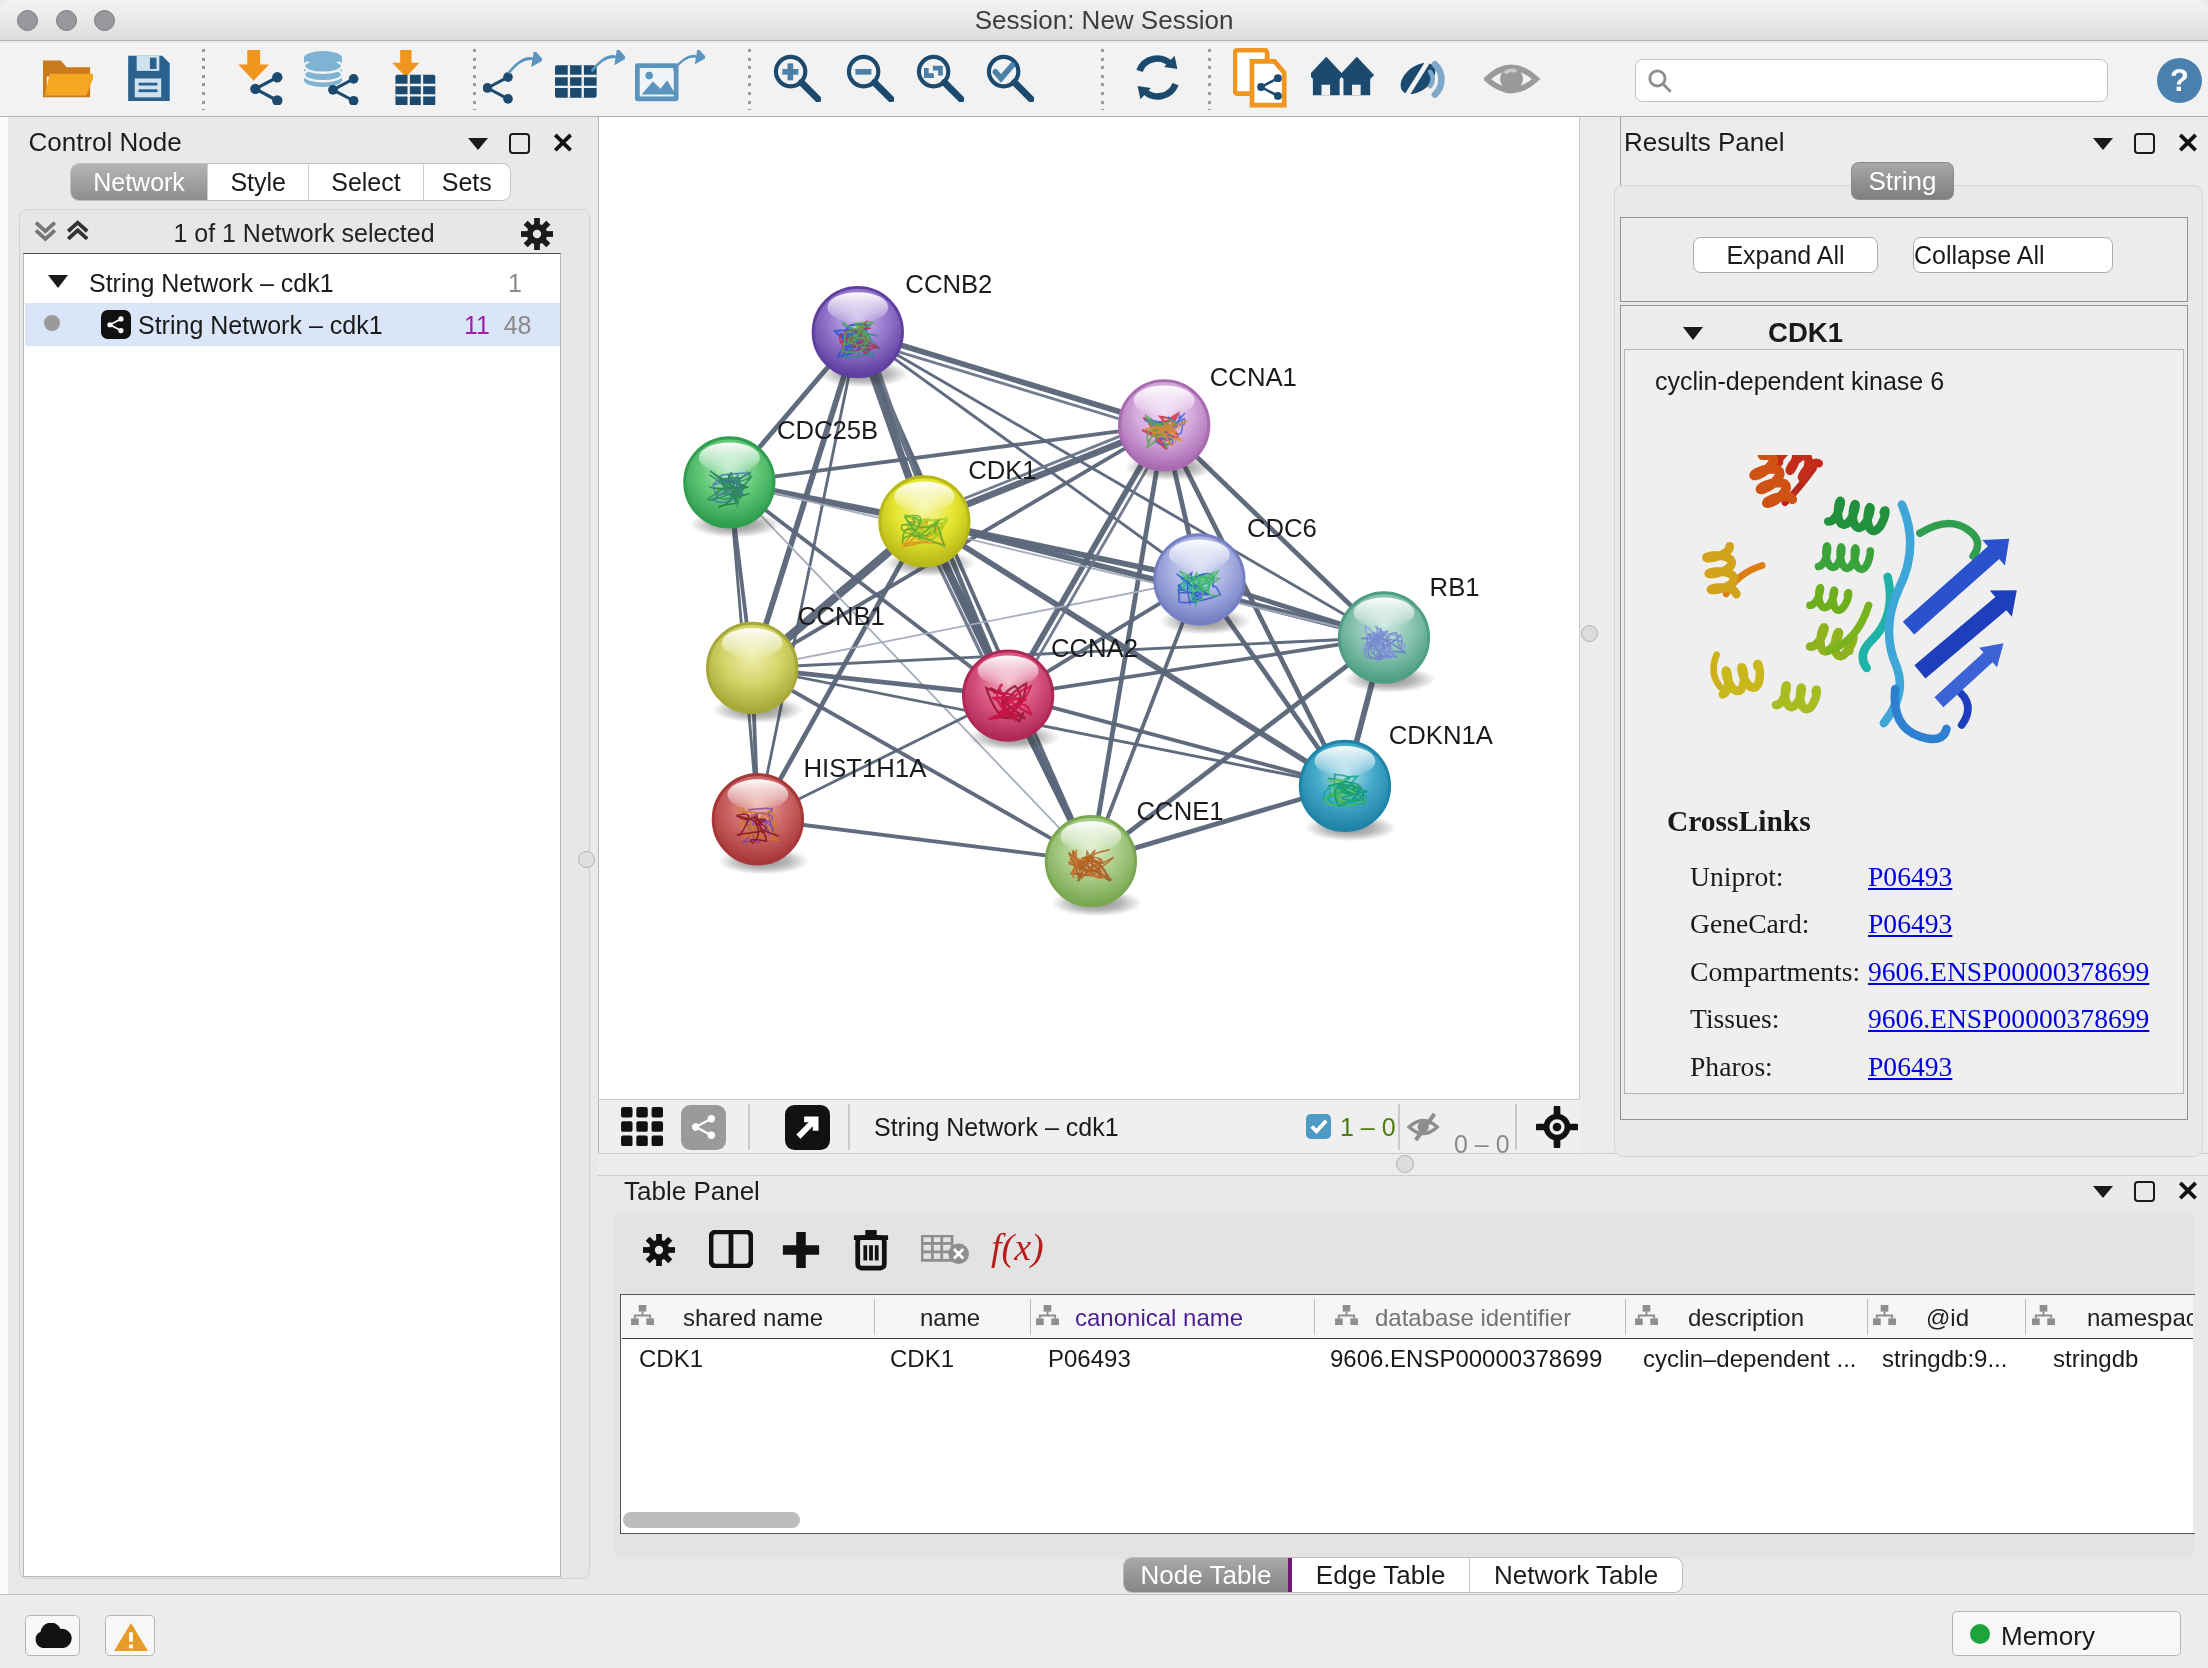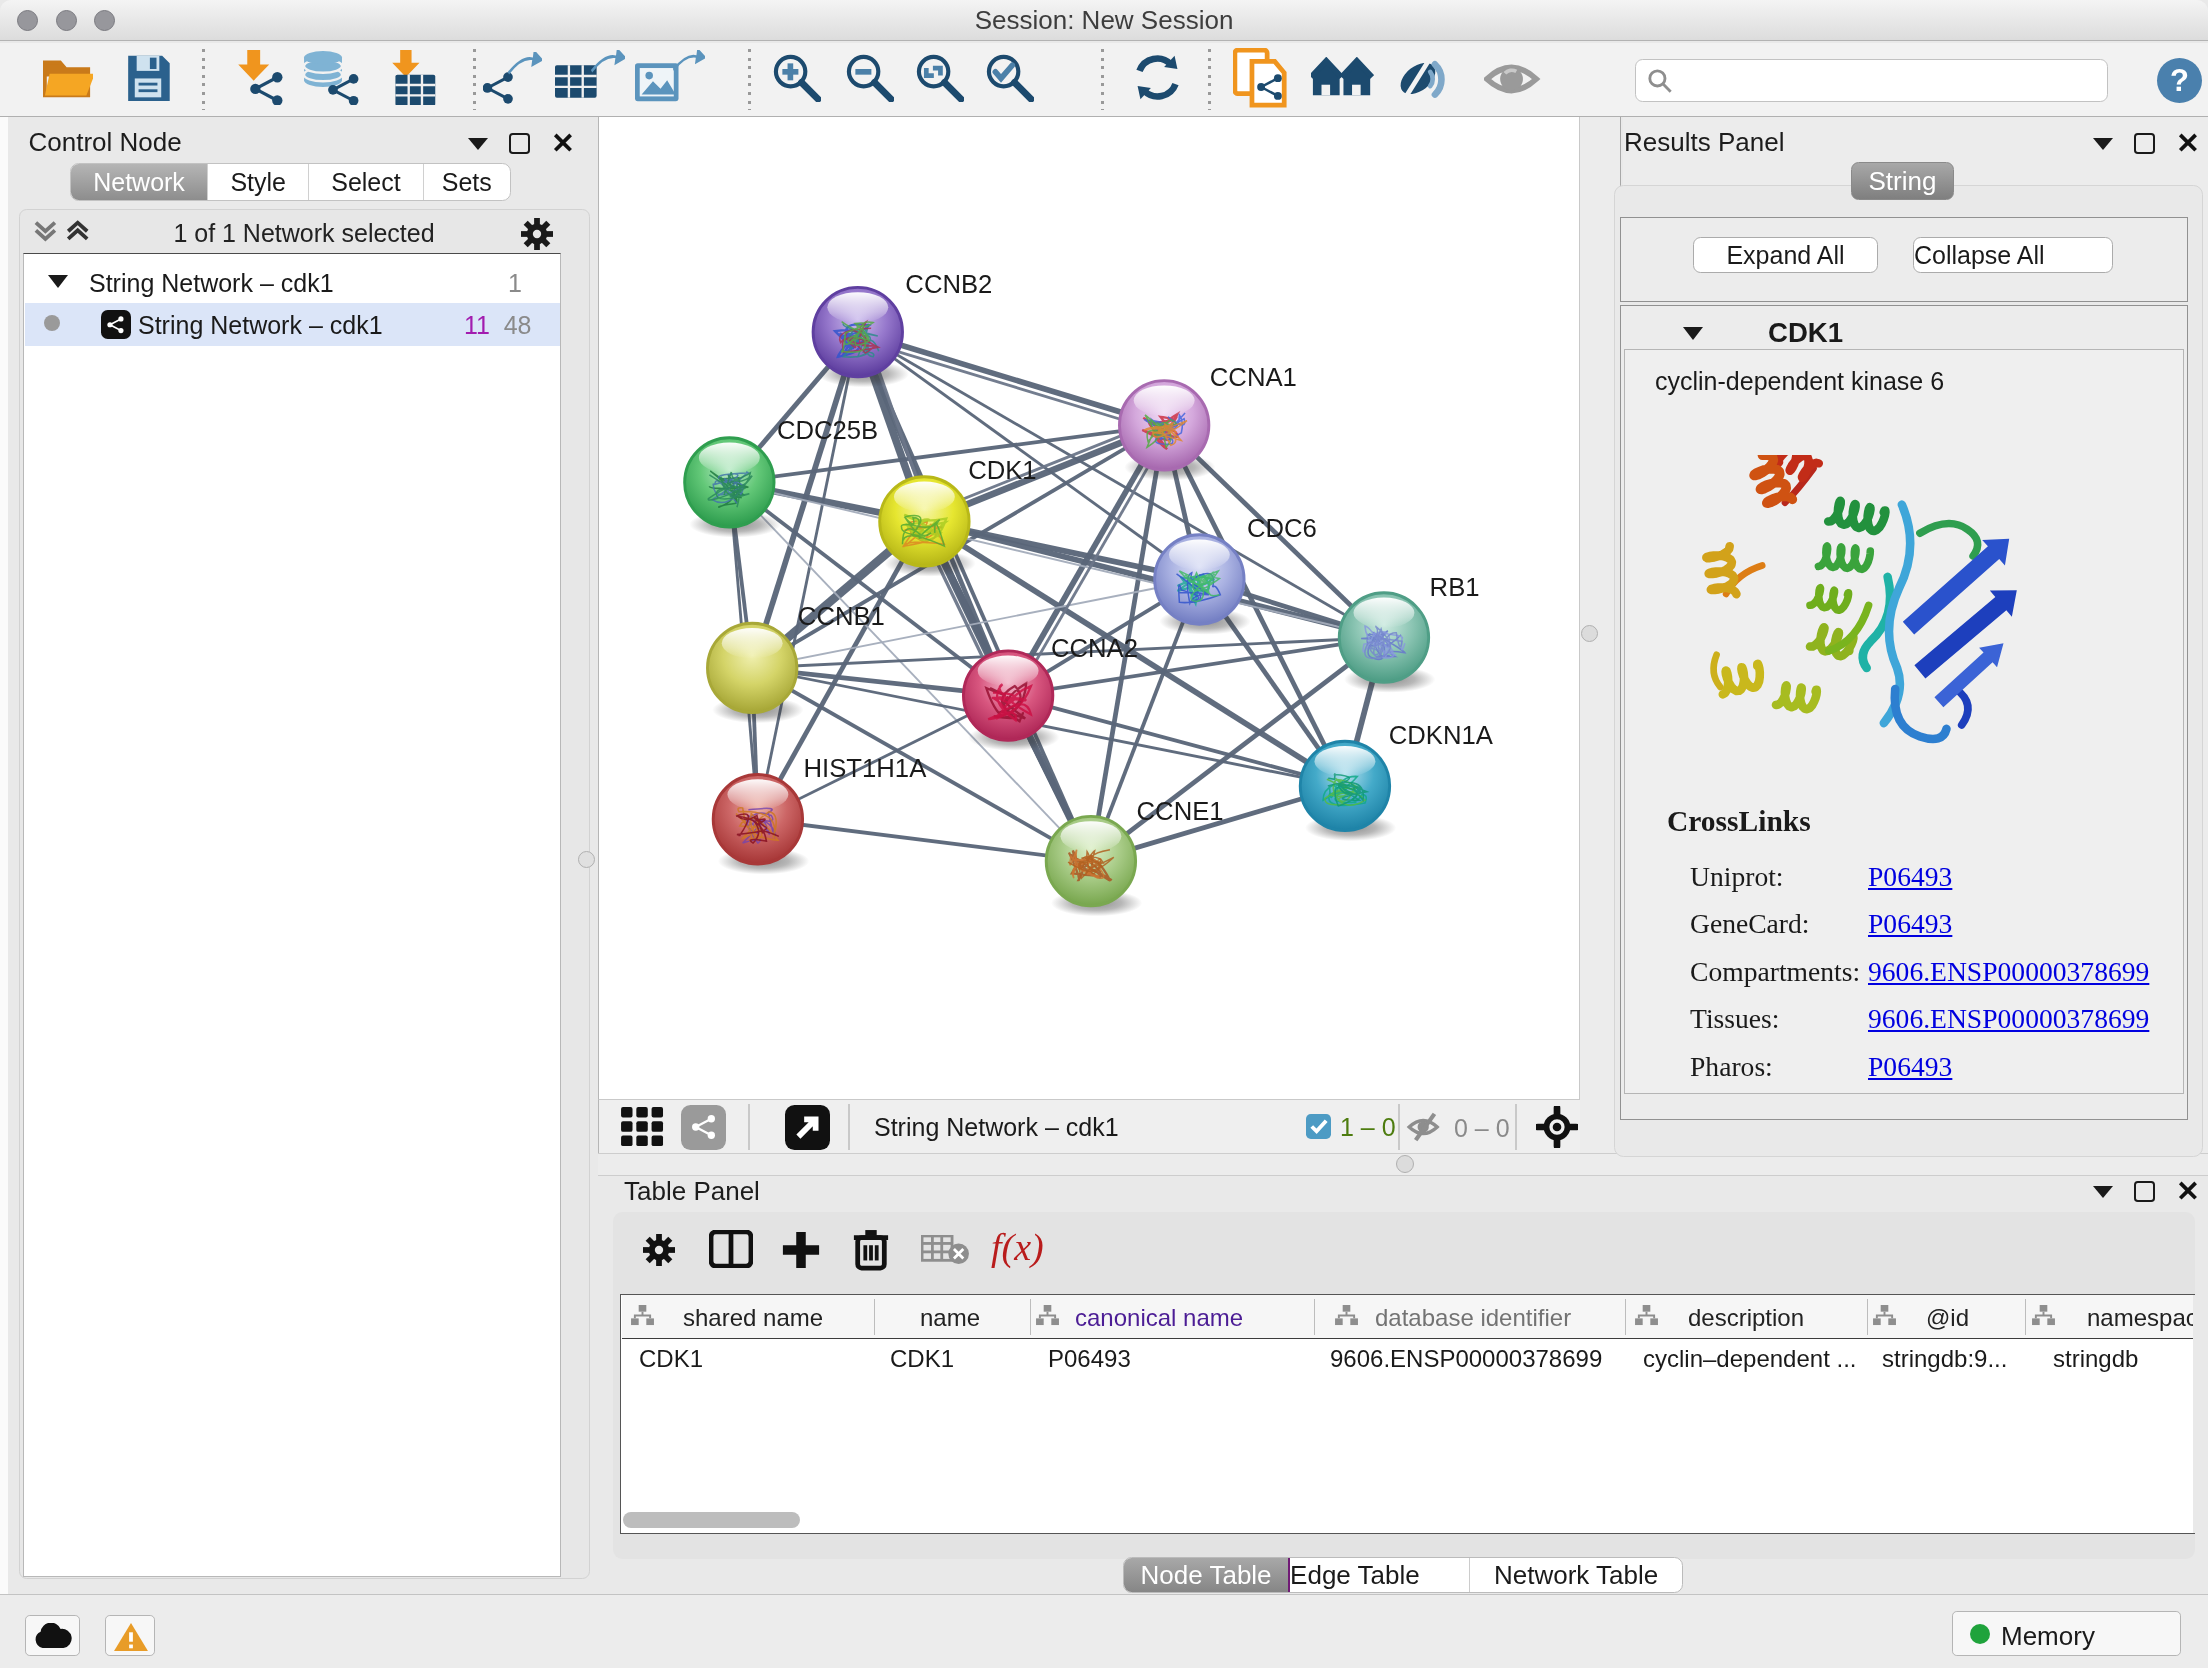--- a/index.html
+++ b/index.html
@@ -426,21 +426,21 @@
     <div style="position:absolute;left:707px;top:14.3px;width:25px;height:25px;background:#4d9bc4;border-radius:4.8px"><svg width="25" height="25" viewBox="0 0 26 26">
         <path d="M6 13 l5 5 l10 -11" fill="none" stroke="#fff" stroke-width="4"></path>
       </svg></div>
     <div style="position:absolute;left:741px;top:13.3px;font-size:25px;color:#4d7c0f">1 – 0</div>
     <div style="position:absolute;left:799px;top:3.8px;width:1.9px;height:46px;background:#c9c9c9"></div>
     <svg width="40" height="30" viewBox="0 0 42 32" style="position:absolute;left:807px;top:12.4px">
       <path d="M3 16 Q18 2 33 16 Q18 30 3 16 z" fill="none" stroke="#8e8e8e" stroke-width="3.5"></path>
       <circle cx="18" cy="16" r="6" fill="#8e8e8e"></circle>
       <line x1="30" y1="2" x2="10" y2="30" stroke="#8e8e8e" stroke-width="4.5"></line>
     </svg>
-    <div style="position:absolute;left:855px;top:14px;font-size:25px;color:#8a8a8a">0 – 0</div>
+    <div style="position:absolute;left:855px;top:30px;font-size:25px;color:#8a8a8a">0 – 0</div>
     <div style="position:absolute;left:916px;top:3.8px;width:1.9px;height:46px;background:#c9c9c9"></div>
     <svg width="42" height="42" viewBox="0 0 44 44" style="position:absolute;left:937px;top:5.7px">
       <circle cx="22" cy="22" r="11" fill="none" stroke="#111" stroke-width="6"></circle>
       <g stroke="#111" stroke-width="7" stroke-linecap="round">
         <line x1="22" y1="2" x2="22" y2="10"></line>
         <line x1="22" y1="34" x2="22" y2="42"></line>
         <line x1="2" y1="22" x2="10" y2="22"></line>
         <line x1="34" y1="22" x2="42" y2="22"></line>
       </g>
       <circle cx="22" cy="22" r="4.5" fill="#111"></circle>
@@ -602,21 +602,21 @@
 <div class="abs" style="left:639px;top:1345px;font-size:24px">CDK1</div>
 <div class="abs" style="left:890px;top:1345px;font-size:24px">CDK1</div>
 <div class="abs" style="left:1048px;top:1345px;font-size:24px">P06493</div>
 <div class="abs" style="left:1330px;top:1345px;font-size:24px">9606.ENSP00000378699</div>
 <div class="abs" style="left:1643px;top:1345px;font-size:24px">cyclin–dependent ...</div>
 <div class="abs" style="left:1882px;top:1345px;font-size:24px">stringdb:9...</div>
 <div class="abs" style="left:2053px;top:1345px;font-size:24px">stringdb</div>
 <div class="abs" style="left:623px;top:1512px;width:177px;height:16px;background:#bdbdbd;border-radius:8.6px"></div>
 <div class="abs" style="left:1123px;top:1557px;width:560px;height:36px;background:#fff;border:1px solid #bbb;border-radius:8.6px;overflow:hidden;display:flex">
     <div style="width:165px;background:linear-gradient(#a8a8a8,#868686);color:#fff;font-size:26px;text-align:center;line-height:34px">Node Table</div>
-    <div style="width:182px;border-left:2px solid #701a75;font-size:26px;line-height:34px">Edge Table</div>
+    <div style="width:182px;border-left:4px solid #701a75;font-size:26px;text-align:center;line-height:34px">Edge Table</div>
     <div style="width:214px;border-left:1px solid #ccc;font-size:26px;text-align:center;line-height:34px">Network Table</div>
   </div>
 <div class="abs" style="left:0;top:1594px;width:2208px;height:74px;background:#ececec;border-top:1.9px solid #c3c3c3"></div>
 <div class="abs" style="left:25px;top:1615px;width:55px;height:41px;background:#f7f7f7;border:1px solid #b5b5b5;border-radius:4.8px">
     <svg width="40" height="27" viewBox="0 0 42 28" style="position:absolute;left:6.7px;top:6.7px">
       <path d="M10 26 a9 9 0 0 1 -2 -17 a11 11 0 0 1 21 -3 a8 8 0 0 1 3 20 z" fill="#111"></path>
     </svg>
   </div>
 <div class="abs" style="left:105px;top:1615px;width:50px;height:41px;background:#f7f7f7;border:1px solid #b5b5b5;border-radius:4.8px">
     <svg width="38" height="32" viewBox="0 0 40 34" style="position:absolute;left:5.7px;top:4.8px">

